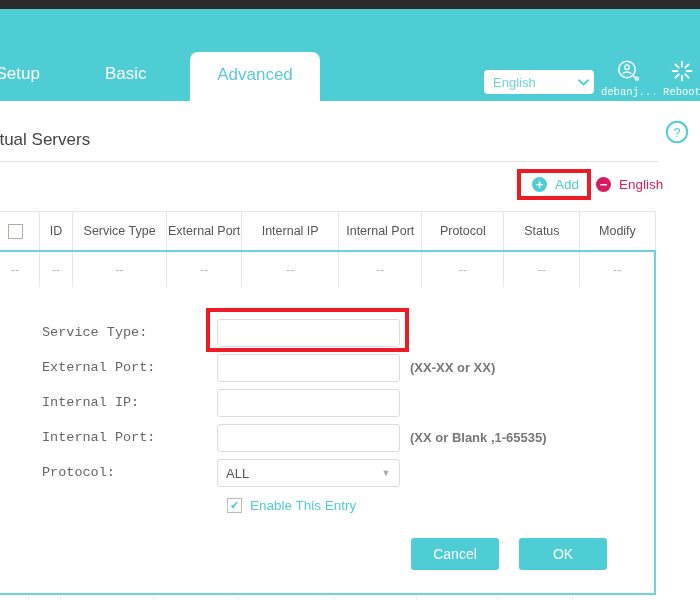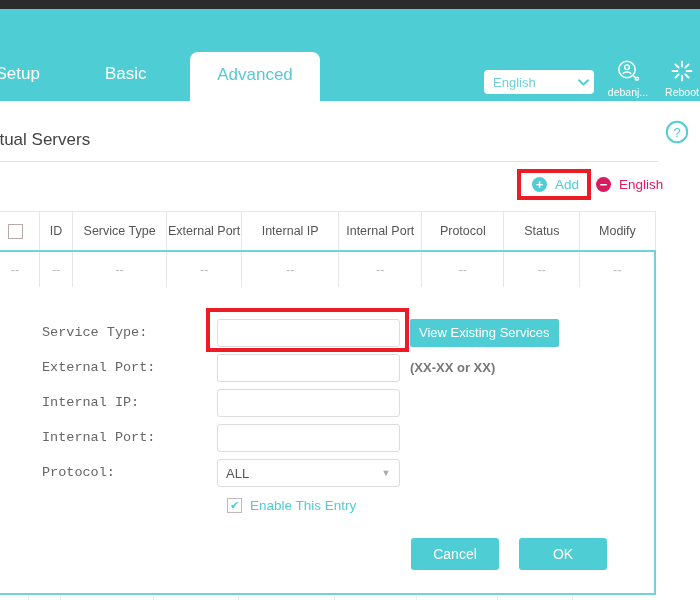--- a/index.html
+++ b/index.html
@@ -35,21 +35,21 @@
     position:absolute;left:484px;top:61px;width:110px;height:24px;
     background:#ffffff;border-radius:4px;
     display:flex;align-items:center;
   }
   .lang-label{flex:1;padding-left:9px;color:#6FD0DA;font-size:13px;}
   .lang-chev{width:22px;text-align:center;color:#4ECDD4;font-size:11px;line-height:1;}
 
   
   .hicon{position:absolute;top:49px;width:54px;text-align:center;color:#ffffff;}
   .hicon .glyph{height:26px;display:flex;align-items:center;justify-content:center;}
-  .hicon .cap{font-size:10.5px;margin-top:2px;white-space:nowrap;overflow:hidden;}
+  .hicon .cap{font-size:10.5px;margin-top:2px;white-space:nowrap;overflow:hidden;font-family:Liberation Mono, monospace;}
   .hicon.account{left:601px;}
   .hicon.reboot{left:655px;}
 
   
   .page-title{
     position:absolute;left:-10px;top:130px;
     font-size:17px;color:#444;white-space:nowrap;
   }
   .title-rule{position:absolute;left:0;top:161px;width:658px;height:1px;background:#e2e2e2;}
 
@@ -265,38 +265,38 @@
       <td>--</td>
     </tr>
   </tbody>
 </table>
 
 <div class="form-panel">
 
   <div class="frow" style="top:32px;width:100%">
     <span class="flabel">Service Type:</span>
     <input class="finput" type="text" value="" style="">
-    <button class="btn-view">View Existing Services</button>
   </div>
 
   <div class="frow" style="top:67px;width:100%">
     <span class="flabel">External Port:</span>
     <input class="finput" type="text" value="" style="">
     <span class="fhint">(XX-XX or XX)</span>
   </div>
 
   <div class="frow" style="top:102px;width:100%">
     <span class="flabel">Internal IP:</span>
     <input class="finput" type="text" value="" style="">
     <span class="fhint"></span>
   </div>
 
   <div class="frow" style="top:137px;width:100%">
     <span class="flabel">Internal Port:</span>
     <input class="finput" type="text" value="" style="">
+    <span class="fhint">(XX or Blank ,1-65535)</span>
   </div>
 
   <div class="frow" style="top:172px;width:100%">
     <span class="flabel">Protocol:</span>
     <div class="fselect">
       <span class="val">ALL</span>
       <span class="arw">▼</span>
     </div>
   </div>
 </div>

